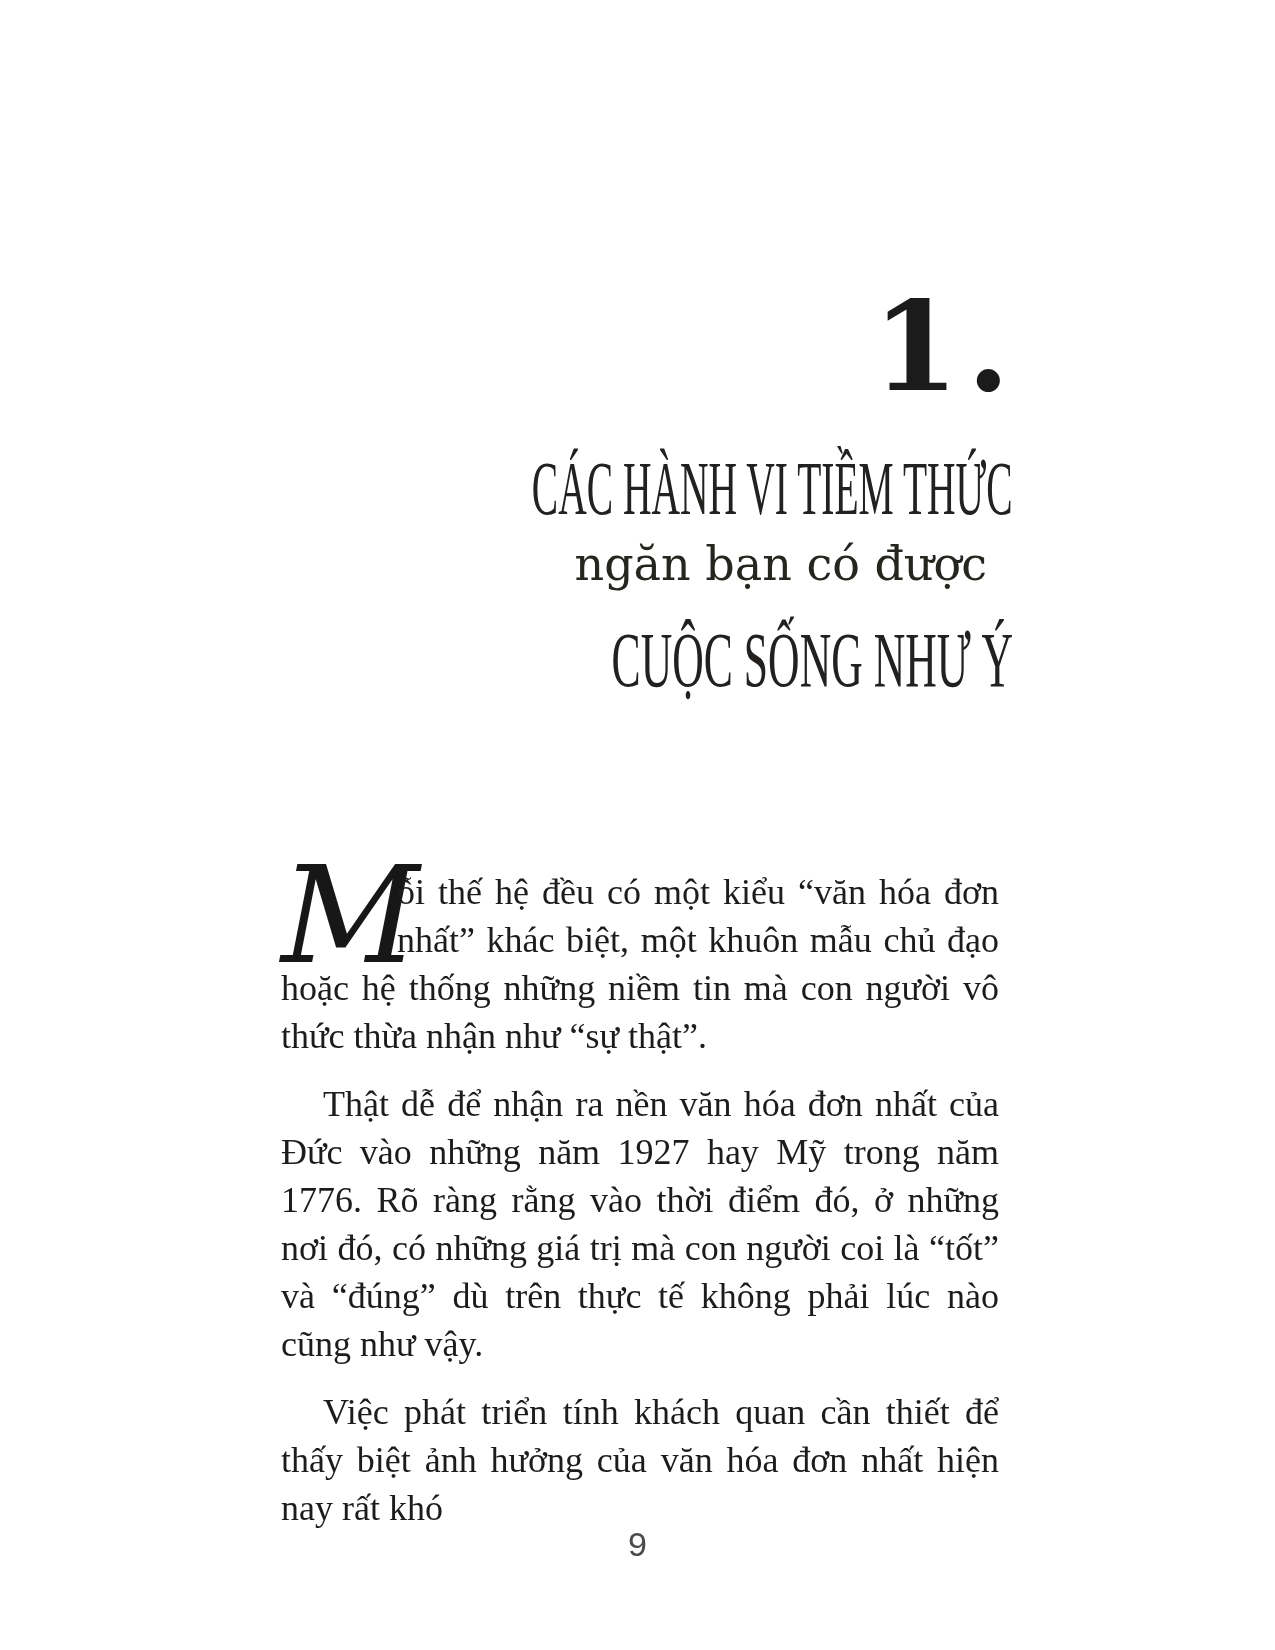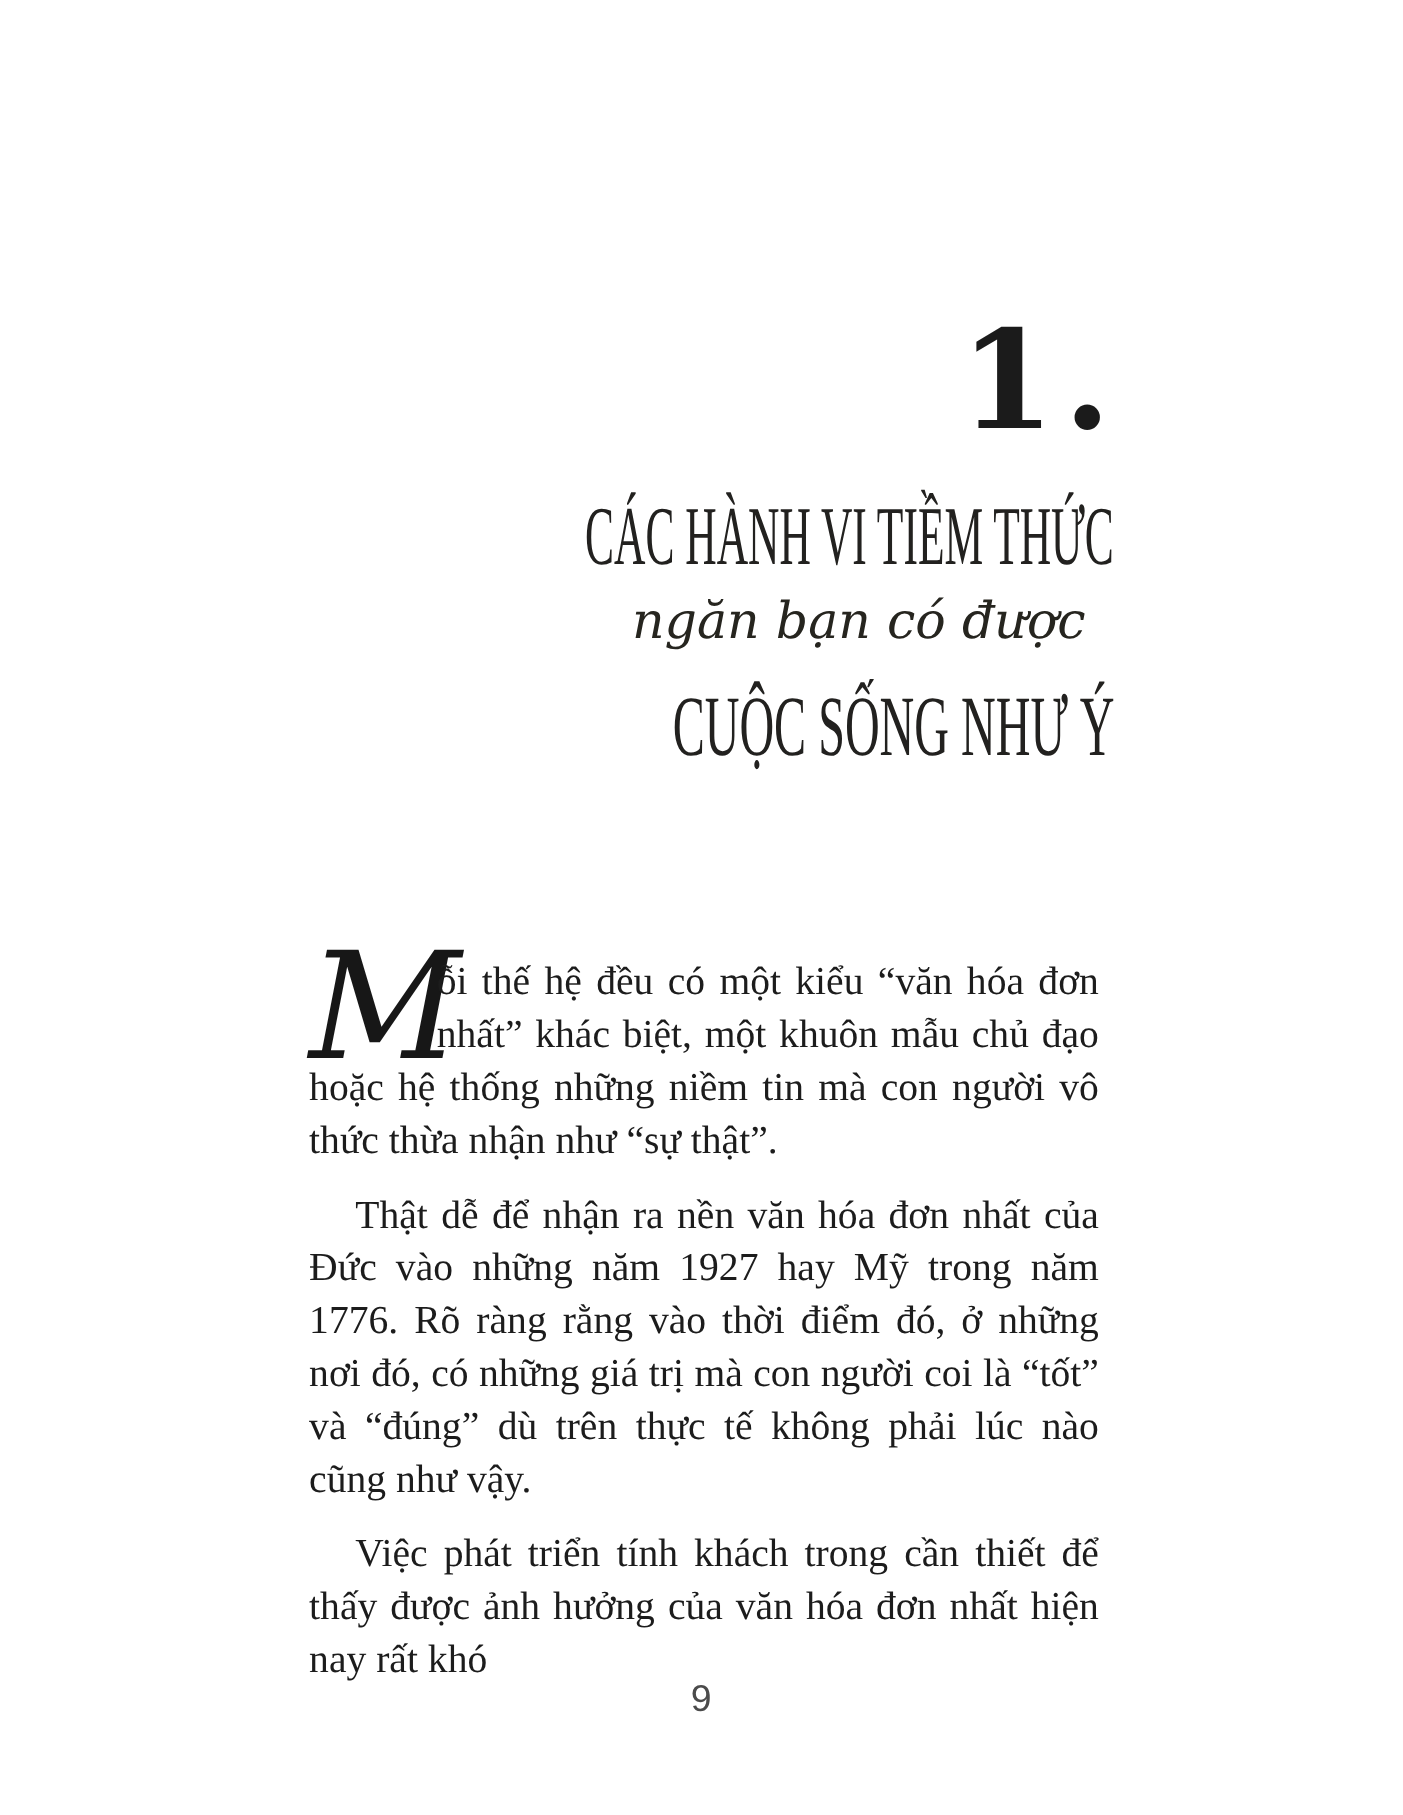--- a/index.html
+++ b/index.html
@@ -41,21 +41,20 @@
     color: #22211f;
     white-space: nowrap;
     transform: scaleX(0.52);
     transform-origin: 100% 0;
   }
   .title-script {
     position: absolute;
     top: 536px;
     right: 288px;
     font-family: "DejaVu Serif", serif;
-    font-style: italic;
     font-size: 46px;
     line-height: 56px;
     font-weight: 400;
     color: #26251f;
     white-space: nowrap;
   }
   .title-line2 {
     position: absolute;
     top: 633px;
     right: 262px;
@@ -123,20 +122,20 @@
     <div class="title-line1">CÁC HÀNH VI TIỀM THỨC</div>
     <div class="title-script">ngăn bạn có được</div>
     <div class="title-line2">CUỘC SỐNG NHƯ Ý</div>
   </header>
 
   <main class="body-text">
     <p>
       <span class="dropcap">M</span><span>ỗi thế hệ đều có một kiểu “văn hóa đơn nhất” khác biệt, một khuôn mẫu chủ đạo hoặc hệ thống những niềm tin mà con người vô thức thừa nhận như “sự thật”.</span>
     </p>
     <p class="indent">Thật dễ để nhận ra nền văn hóa đơn nhất của Đức vào những năm 1927 hay Mỹ trong năm 1776. Rõ ràng rằng vào thời điểm đó, ở những nơi đó, có những giá trị mà con người coi là “tốt” và “đúng” dù trên thực tế không phải lúc nào cũng như vậy.</p>
-    <p class="indent">Việc phát triển tính khách trong cần thiết để thấy được ảnh hưởng của văn hóa đơn nhất hiện nay rất khó</p>
+    <p class="indent">Việc phát triển tính khách quan cần thiết để thấy biệt ảnh hưởng của văn hóa đơn nhất hiện nay rất khó</p>
   </main>
 
   <footer>
     <div class="page-num">9</div>
   </footer>
 
 </div>
 
 </body></html>

